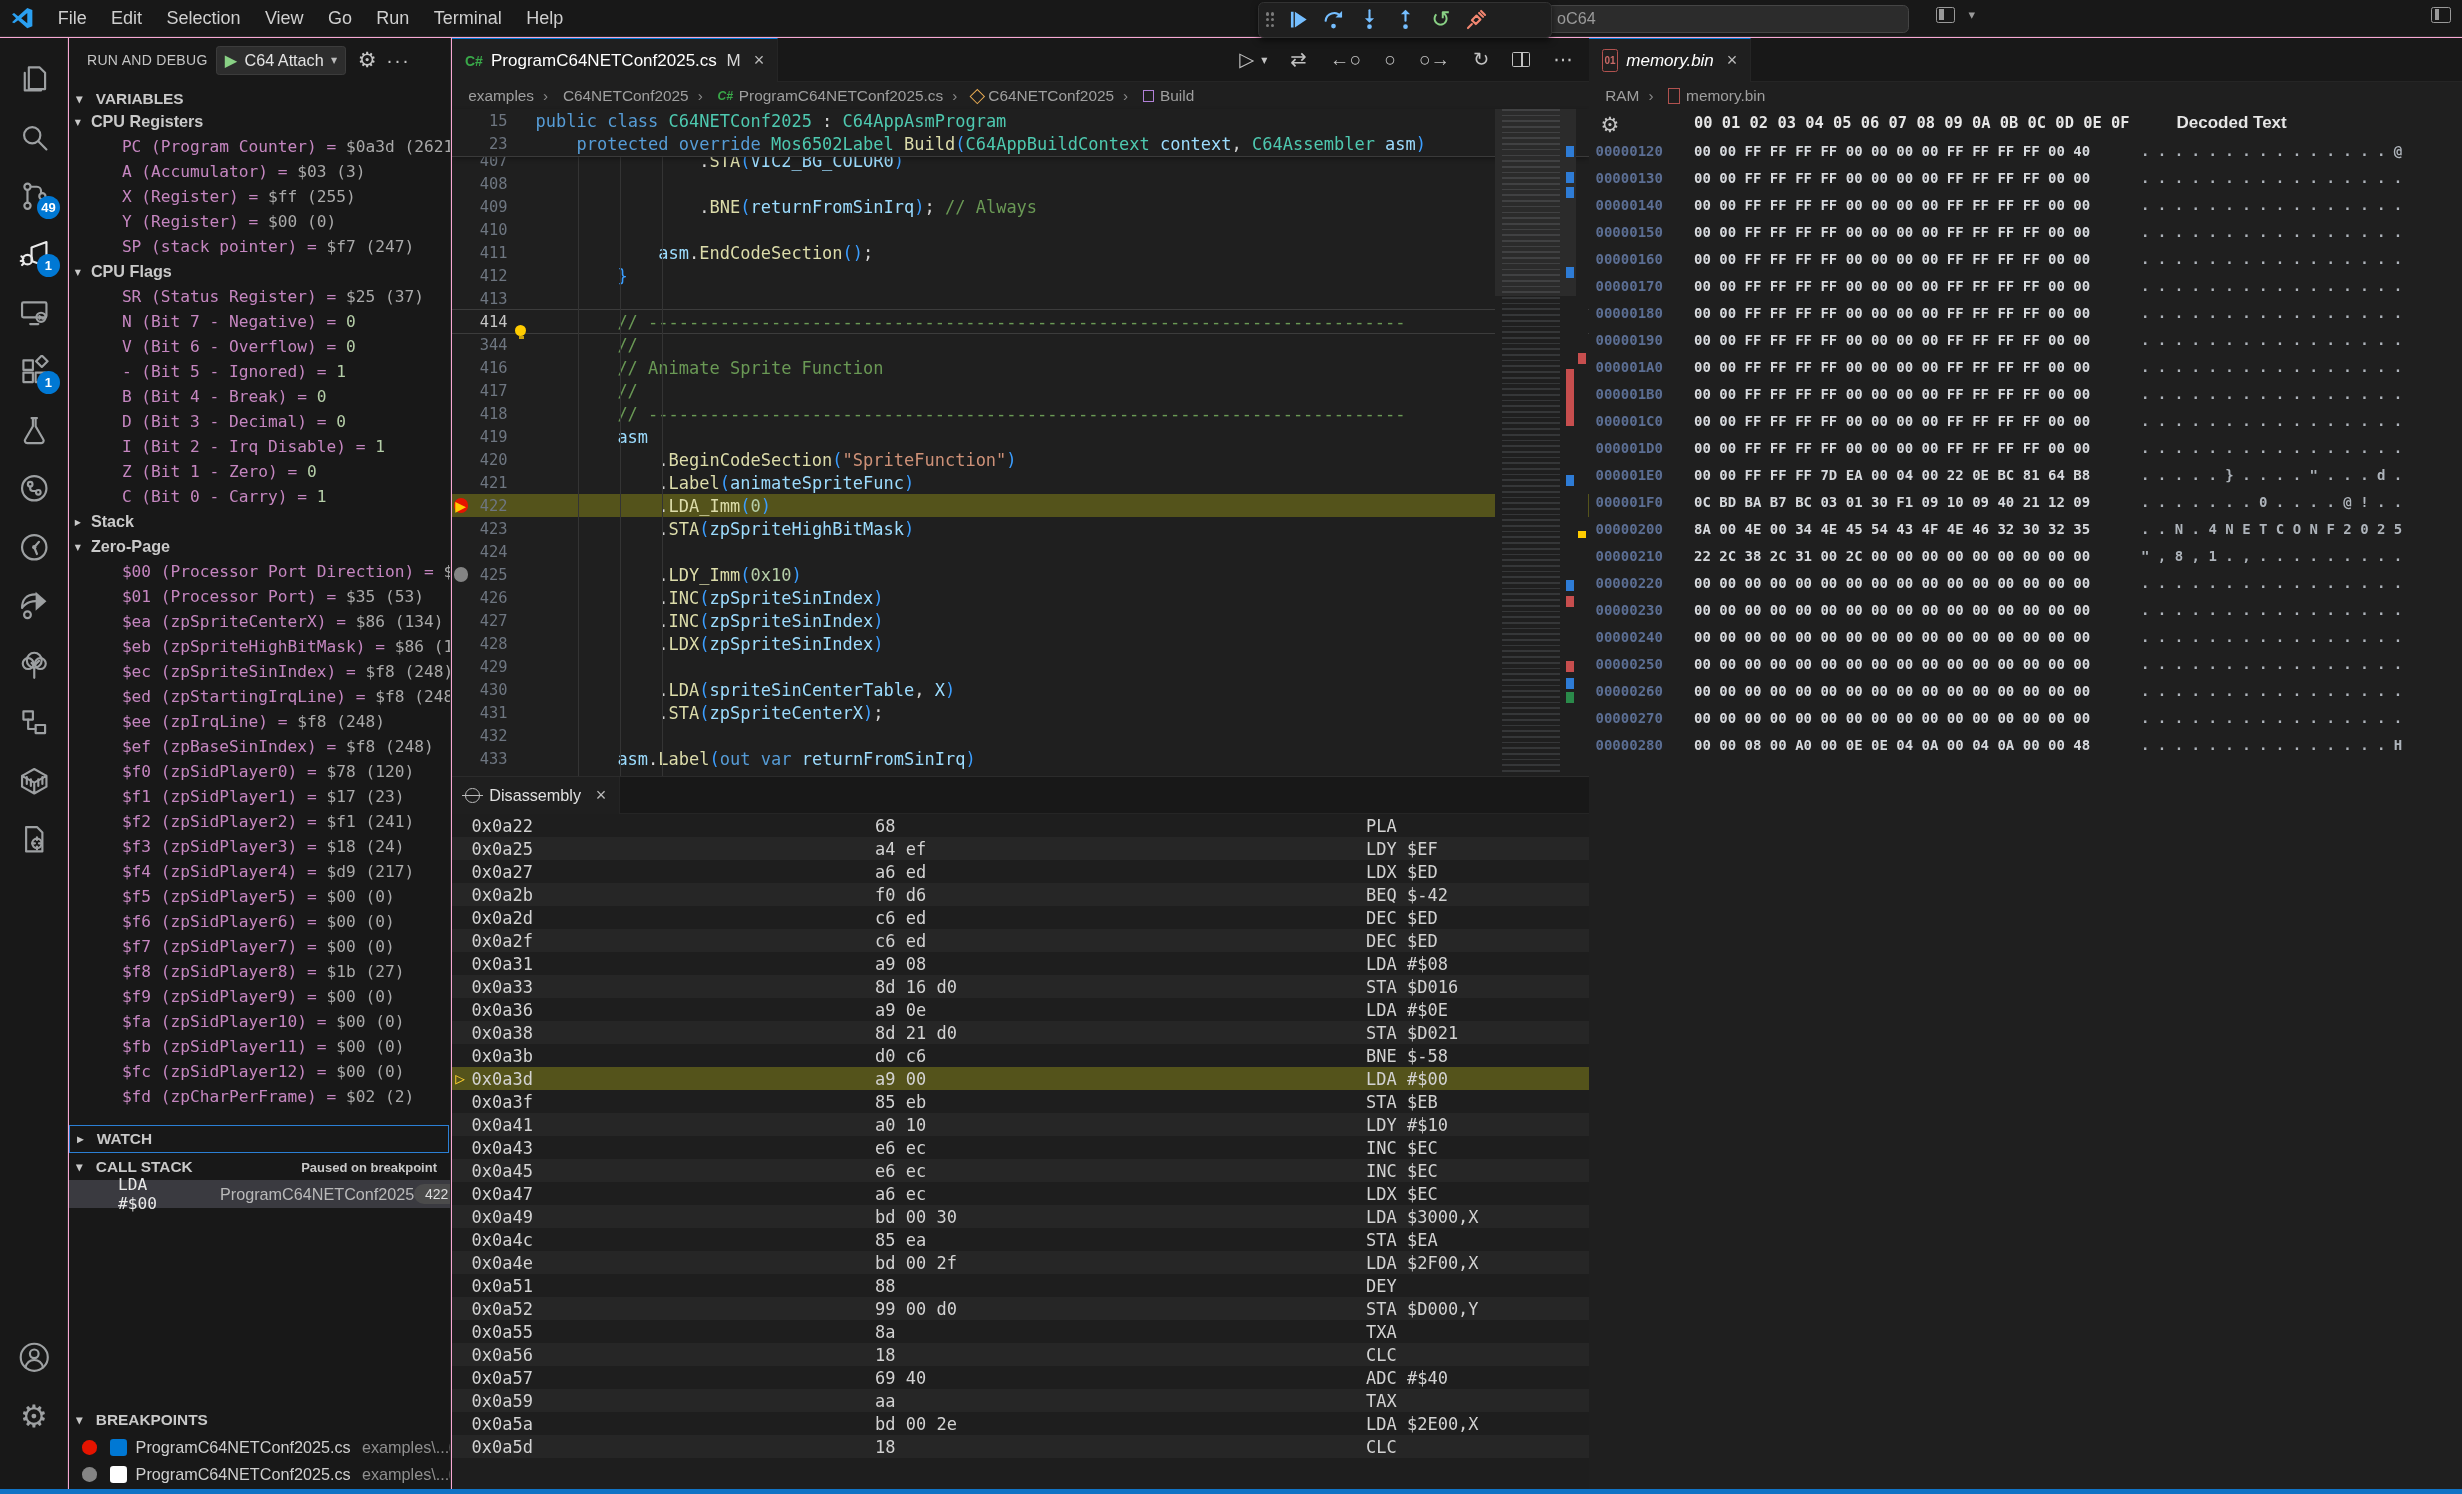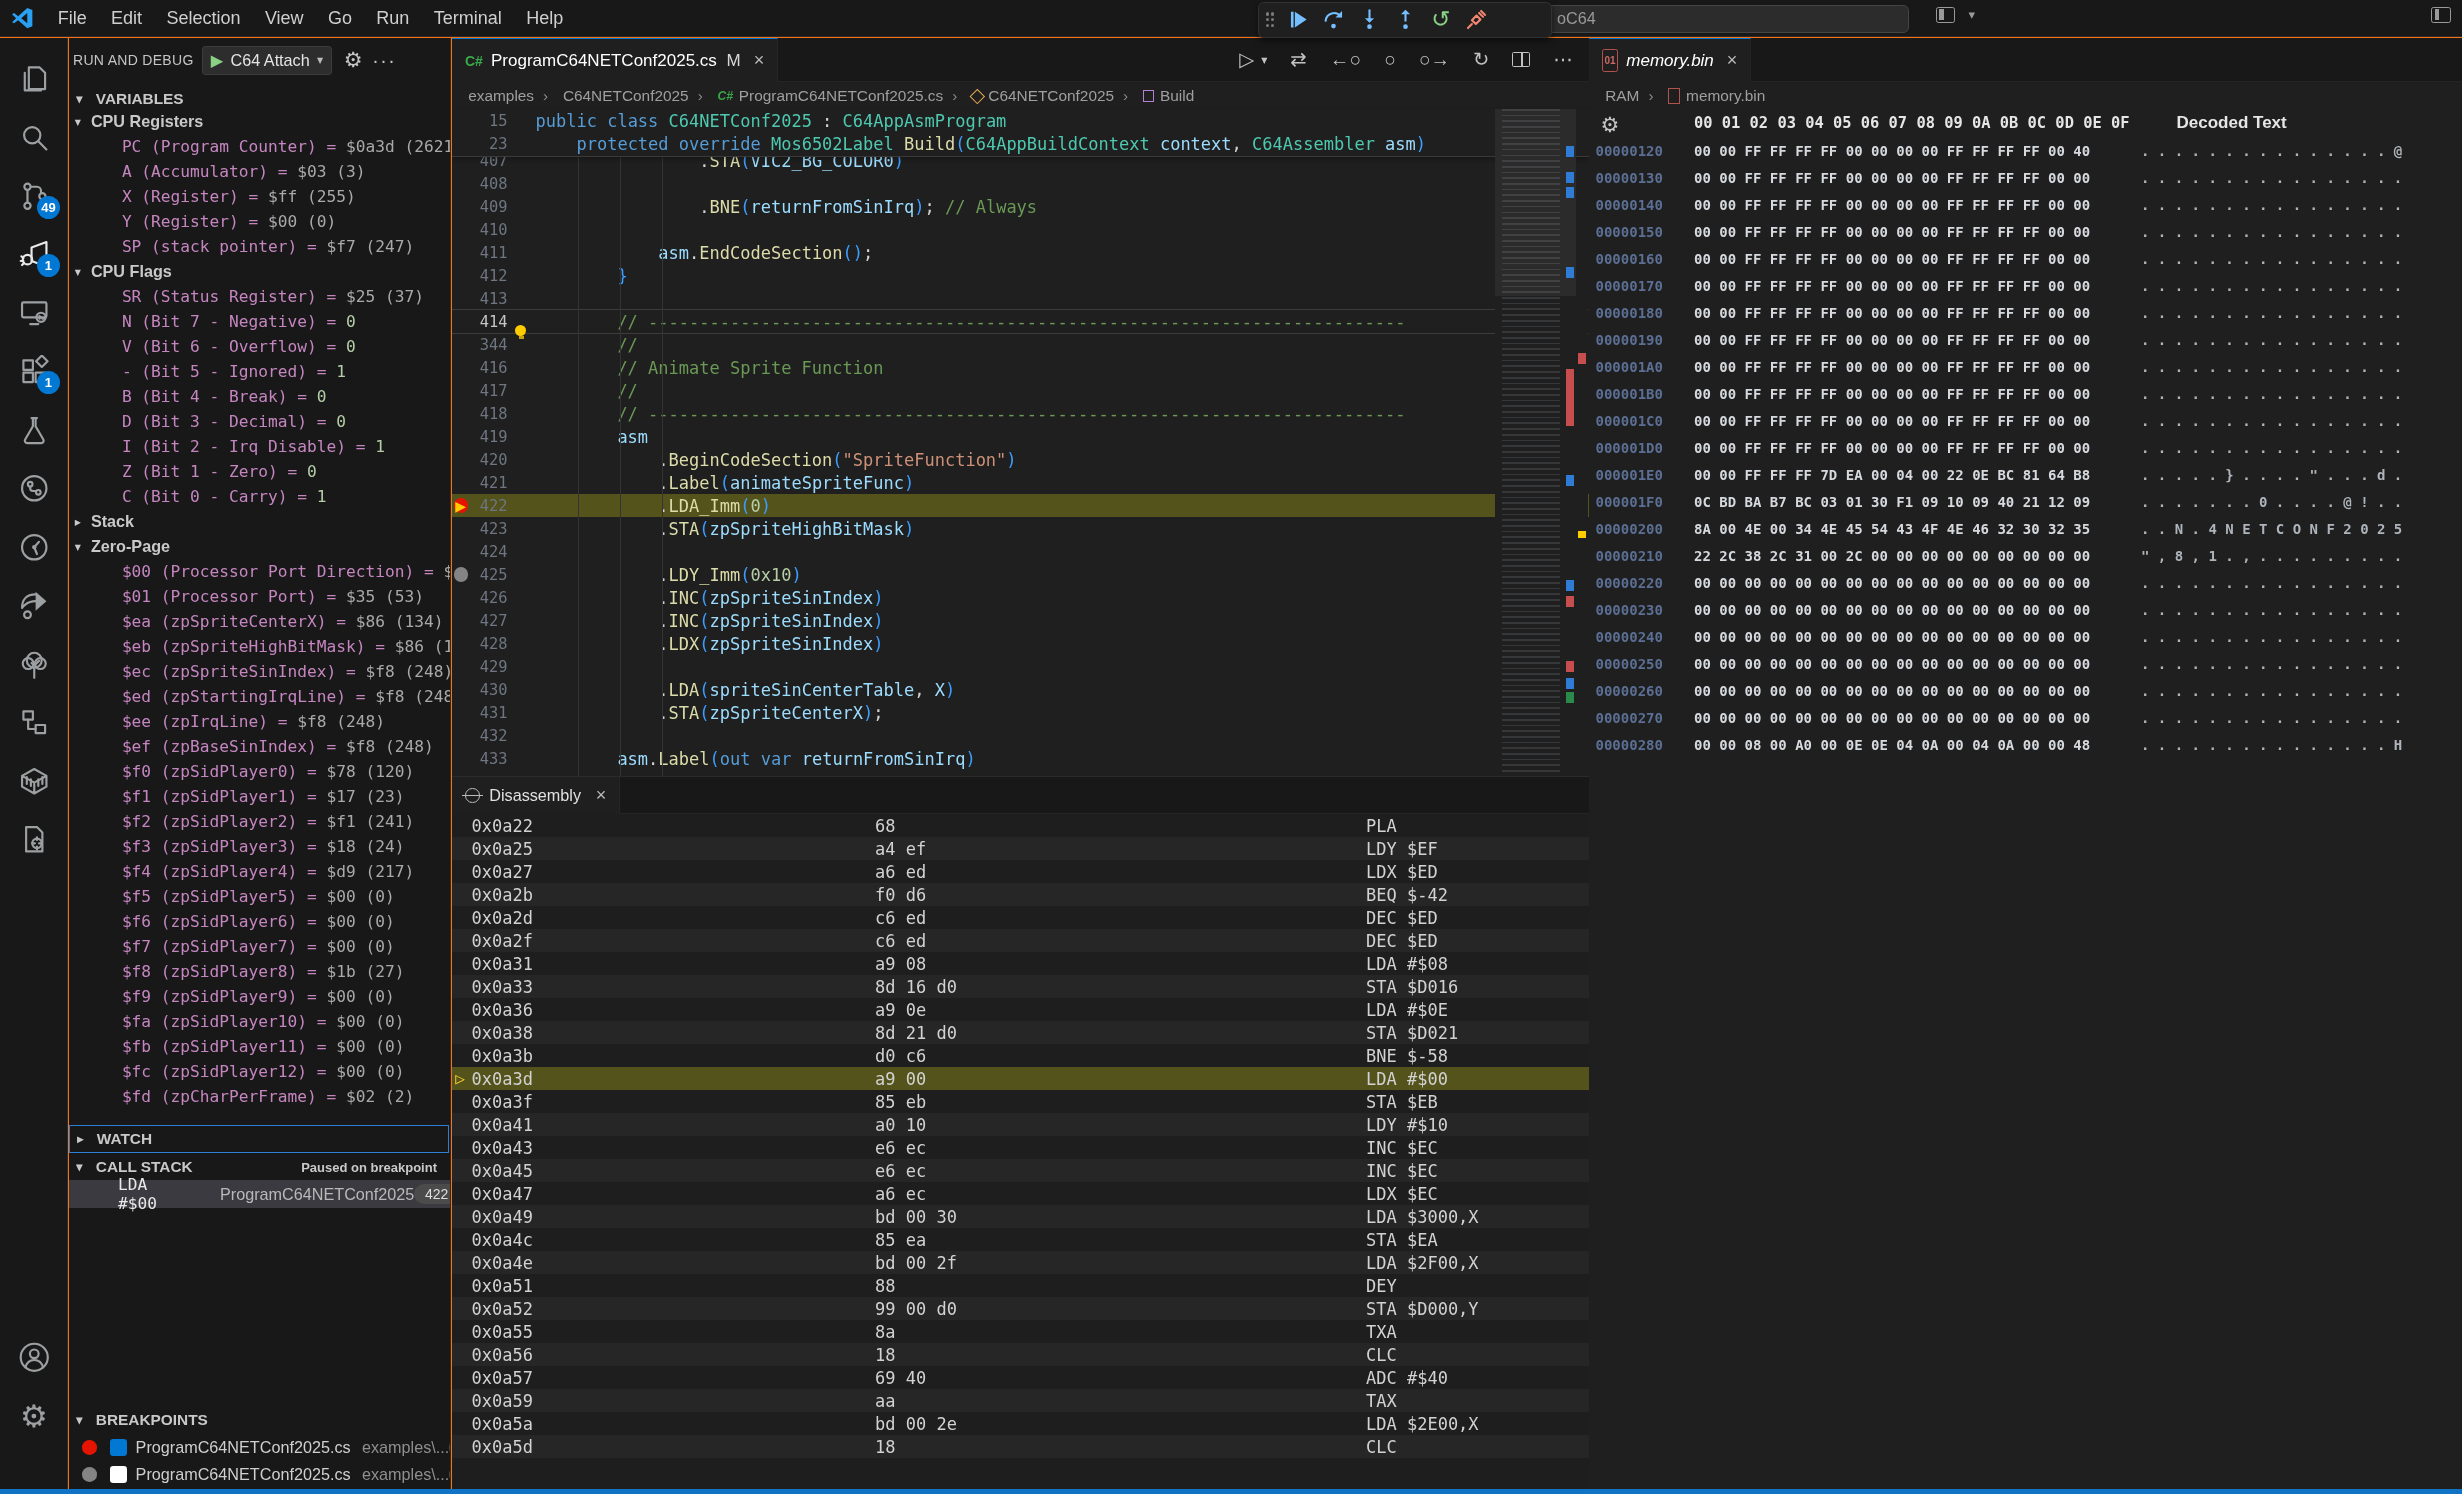--- a/index.html
+++ b/index.html
@@ -1,17 +1,17 @@
 <!DOCTYPE html>
 <html style="font-size:13px"><head>
 <meta charset="utf-8">
 <style>
   *{margin:0;padding:0;box-sizing:border-box}
   html,body{background:#000}
-  .app{position:relative;width:2462px;height:1495px;background:#f97316;color:#ccc;
+  .app{position:relative;width:2462px;height:1495px;background:#f9a8d4;color:#ccc;
        font-family:"Liberation Sans",sans-serif;overflow:hidden;font-size:16.2px}
 
   
   .titlebar{position:absolute;left:0;top:0;right:0;height:37px;background:#181818;
             border-bottom:0.8px solid #2b2b2b;display:flex;align-items:center;z-index:40}
   .vslogo{width:24.4px;height:24.4px;margin:0 11.4px 0 9.7px}
   .menus{display:flex;align-items:center;height:100%}
   .menu-item{padding:0 12.2px;height:100%;display:flex;align-items:center;font-size:18px;color:#cfcfcf;cursor:default}
   .cmdcenter{position:absolute;left:1324px;top:4.9px;width:585px;height:28px;background:#2c2c2c;
              border:0.8px solid #454545;border-radius:5.7px;display:flex;align-items:center;
@@ -40,21 +40,21 @@
   .ab-item.active{color:#e9e9e9}
   .ab-item svg{width:32.5px;height:32.5px}
   .badge{position:absolute;right:8.1px;bottom:3.2px;min-width:23px;height:23px;border-radius:11.4px;
          background:#0078d4;color:#fff;font-size:13px;display:flex;align-items:center;justify-content:center;
          padding:0 4.1px;font-weight:bold}
   .gear-glyph{font-size:31px;line-height:1;color:#9da0a2}
 
   
   .sidebar{position:absolute;left:69px;top:38px;width:382px;bottom:6.5px;background:#181818;
            border-right:0.8px solid #2b2b2b;overflow:hidden}
-  .sb-head{position:absolute;left:0;top:0;right:0;height:44px;display:flex;align-items:center;padding-left:4px}
+  .sb-head{position:absolute;left:0;top:0;right:0;height:44px;display:flex;align-items:center;padding-left:18px}
   .sb-title{font-size:14px;color:#c5c5c5;letter-spacing:0.3px;flex:none}
   .launch{margin-left:8.1px;height:29px;background:#2d2d2d;border:0.8px solid #3c3c3c;border-radius:3.2px;
           display:flex;align-items:center;padding:0 8.1px;gap:7.3px;font-size:16.2px;color:#e4e4e4}
   .play{color:#89d185;font-size:16.2px}
   .dd{color:#bbb;font-size:12.2px}
   .sb-gear{margin-left:11.4px;font-size:21px;color:#c5c5c5}
   .sb-more{margin-left:9.7px;font-size:19.5px;color:#c5c5c5;letter-spacing:1.6px}
   .sec-h{display:flex;align-items:center;height:28px;font-weight:bold;font-size:15.4px;color:#c9c9c9;padding-left:7.3px;gap:6.5px}
   .sec-h .tw{font-size:12.2px;color:#c9c9c9;width:13px;display:inline-block}
   .vars-h{position:absolute;left:0;top:47px;right:0}

